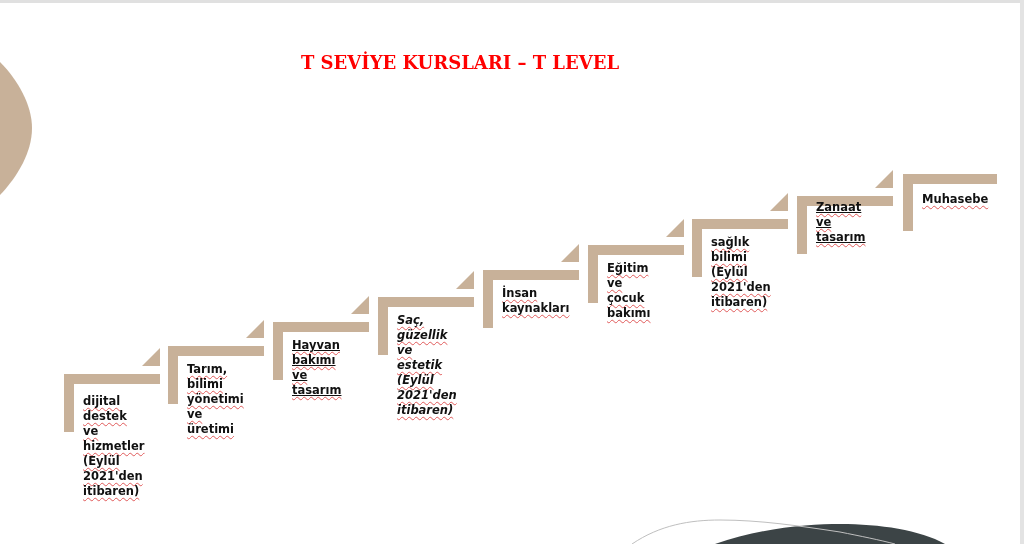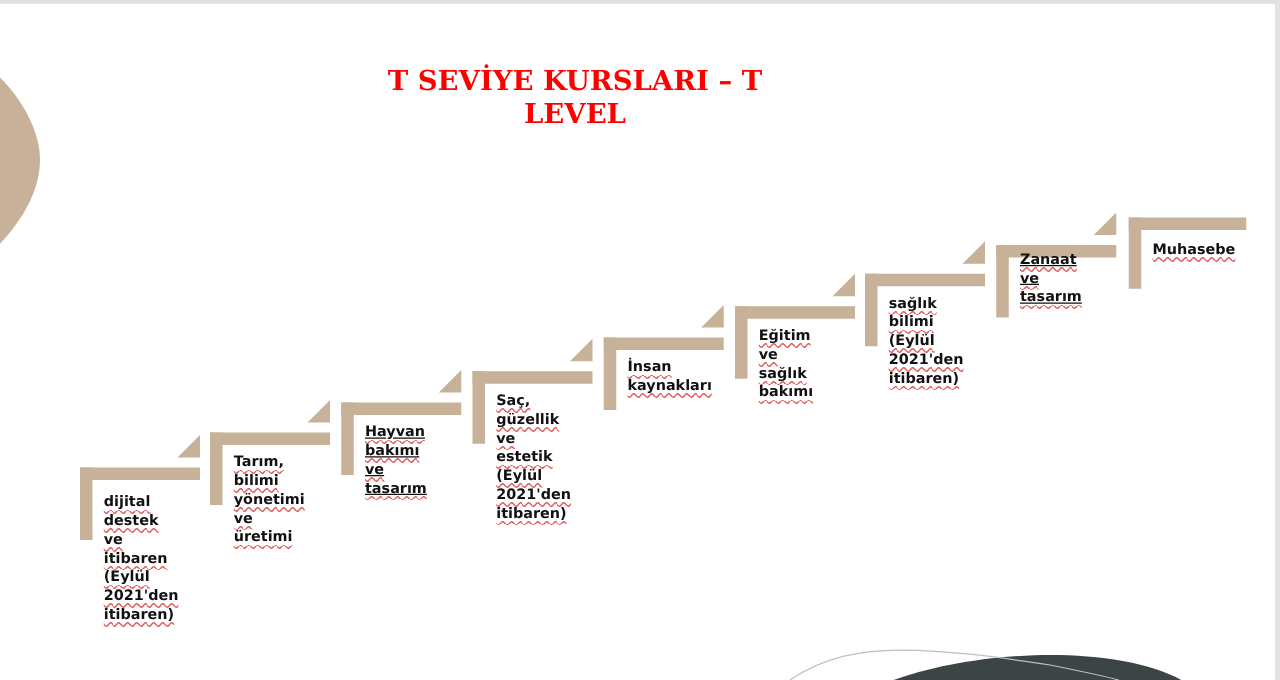--- a/index.html
+++ b/index.html
@@ -5,21 +5,21 @@
     html, body { margin: 0; padding: 0; }
     body {
       width: 1024px; height: 544px; overflow: hidden;
       background: #ffffff; position: relative;
       font-family: "DejaVu Sans", sans-serif;
     }
     .frame-top { position: absolute; left: 0; top: 0; width: 1024px; height: 3px; background: #e0e0e0; }
     .frame-right { position: absolute; right: 0; top: 0; width: 4px; height: 544px; background: #e3e3e3; }
     .title {
       position: absolute; left: 280px; top: 52px; width: 360px; text-align: center;
-      font-family: "DejaVu Serif", serif; font-weight: bold; font-size: 22px; color: #ff0000;
+      font-family: "DejaVu Serif", serif; font-weight: bold; font-size: 18px; color: #ff0000;
       letter-spacing: 0px;
     }
     .deco { position: absolute; left: 0; top: 0; }
     .step { position: absolute; }
     .step .hbar { position: absolute; left: 0; top: 0; height: 10px; background: #c8b199; }
     .step .vbar { position: absolute; left: 0; top: 0; width: 10px; background: #c8b199; }
     .step .tri { position: absolute; width: 0; height: 0; }
     .step .label {
       position: absolute; left: 19px; font-weight: bold; font-size: 11.5px; line-height: 15px;
       color: #111111;
@@ -42,21 +42,21 @@
 
 <div class="title">T SEVİYE KURSLARI – T LEVEL</div>
 
 <div id="steps">
     <div class="step" style="left: 64px; top: 374px;">
       <div class="hbar" style="width: 96px; background: rgb(200, 177, 153);"></div>
       <div class="vbar" style="height: 58px; background: rgb(200, 177, 153);"></div>
       <div class="tri" style="left: 78px; top: -26px; border-left: 18px solid transparent; border-bottom: 18px solid rgb(200, 177, 153);"></div>
       <div class="label" style="top: 20px;">
         <div><span class="w">dijital destek</span></div>
-        <div><span class="w">ve itibaren</span></div>
+        <div><span class="w">ve hizmetler</span></div>
         <div><span class="w">(Eylül</span></div>
         <div><span class="w">2021'den</span></div>
         <div><span class="w">itibaren)</span></div>
       </div>
     </div>
     <div class="step" style="left: 168px; top: 346px;">
       <div class="hbar" style="width: 96px; background: rgb(200, 177, 153);"></div>
       <div class="vbar" style="height: 58px; background: rgb(200, 177, 153);"></div>
       <div class="tri" style="left: 78px; top: -26px; border-left: 18px solid transparent; border-bottom: 18px solid rgb(200, 177, 153);"></div>
       <div class="label" style="top: 16px;">
@@ -72,21 +72,21 @@
       <div class="label" style="top: 16px; text-decoration: underline;">
         <div><span class="w">Hayvan</span></div>
         <div><span class="w">bakımı ve</span></div>
         <div><span class="w">tasarım</span></div>
       </div>
     </div>
     <div class="step" style="left: 378px; top: 297px;">
       <div class="hbar" style="width: 96px; background: rgb(200, 177, 153);"></div>
       <div class="vbar" style="height: 58px; background: rgb(200, 177, 153);"></div>
       <div class="tri" style="left: 78px; top: -26px; border-left: 18px solid transparent; border-bottom: 18px solid rgb(200, 177, 153);"></div>
-      <div class="label" style="top: 16px;">
+      <div class="label" style="top: 16px; font-style: italic;">
         <div><span class="w">Saç, güzellik</span></div>
         <div><span class="w">ve estetik</span></div>
         <div><span class="w">(Eylül</span></div>
         <div><span class="w">2021'den</span></div>
         <div><span class="w">itibaren)</span></div>
       </div>
     </div>
     <div class="step" style="left: 483px; top: 270px;">
       <div class="hbar" style="width: 96px; background: rgb(200, 177, 153);"></div>
       <div class="vbar" style="height: 58px; background: rgb(200, 177, 153);"></div>
@@ -95,21 +95,21 @@
         <div><span class="w">İnsan</span></div>
         <div><span class="w">kaynakları</span></div>
       </div>
     </div>
     <div class="step" style="left: 588px; top: 245px;">
       <div class="hbar" style="width: 96px; background: rgb(200, 177, 153);"></div>
       <div class="vbar" style="height: 58px; background: rgb(200, 177, 153);"></div>
       <div class="tri" style="left: 78px; top: -26px; border-left: 18px solid transparent; border-bottom: 18px solid rgb(200, 177, 153);"></div>
       <div class="label" style="top: 16px;">
         <div><span class="w">Eğitim  ve</span></div>
-        <div><span class="w">sağlık</span></div>
+        <div><span class="w">çocuk</span></div>
         <div><span class="w">bakımı</span></div>
       </div>
     </div>
     <div class="step" style="left: 692px; top: 219px;">
       <div class="hbar" style="width: 96px; background: rgb(200, 177, 153);"></div>
       <div class="vbar" style="height: 58px; background: rgb(200, 177, 153);"></div>
       <div class="tri" style="left: 78px; top: -26px; border-left: 18px solid transparent; border-bottom: 18px solid rgb(200, 177, 153);"></div>
       <div class="label" style="top: 16px;">
         <div><span class="w">sağlık bilimi</span></div>
         <div><span class="w">(Eylül</span></div>

